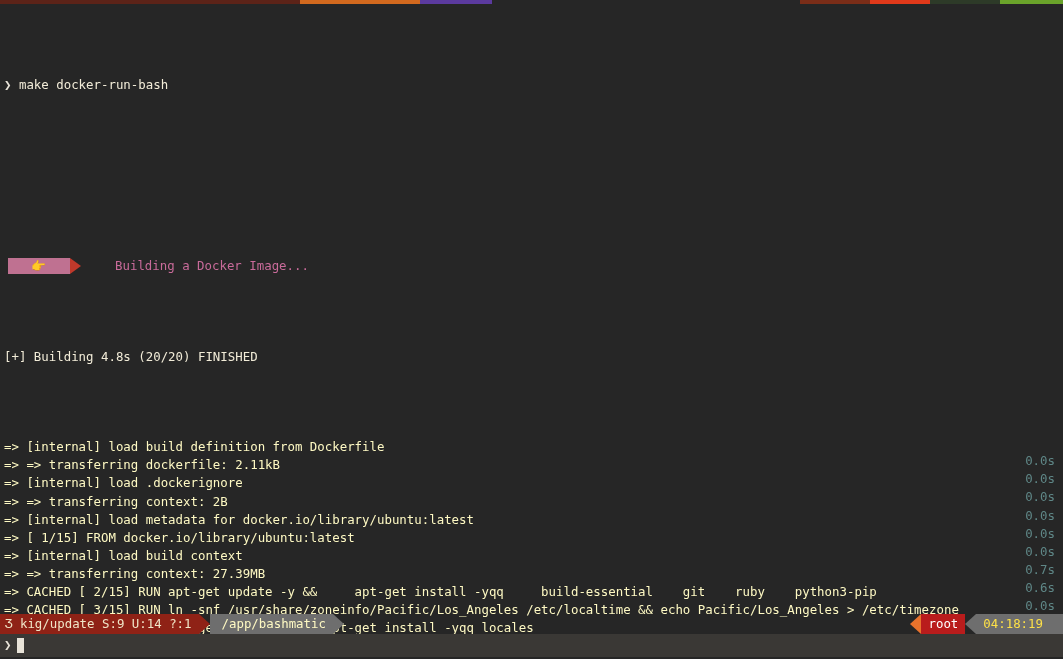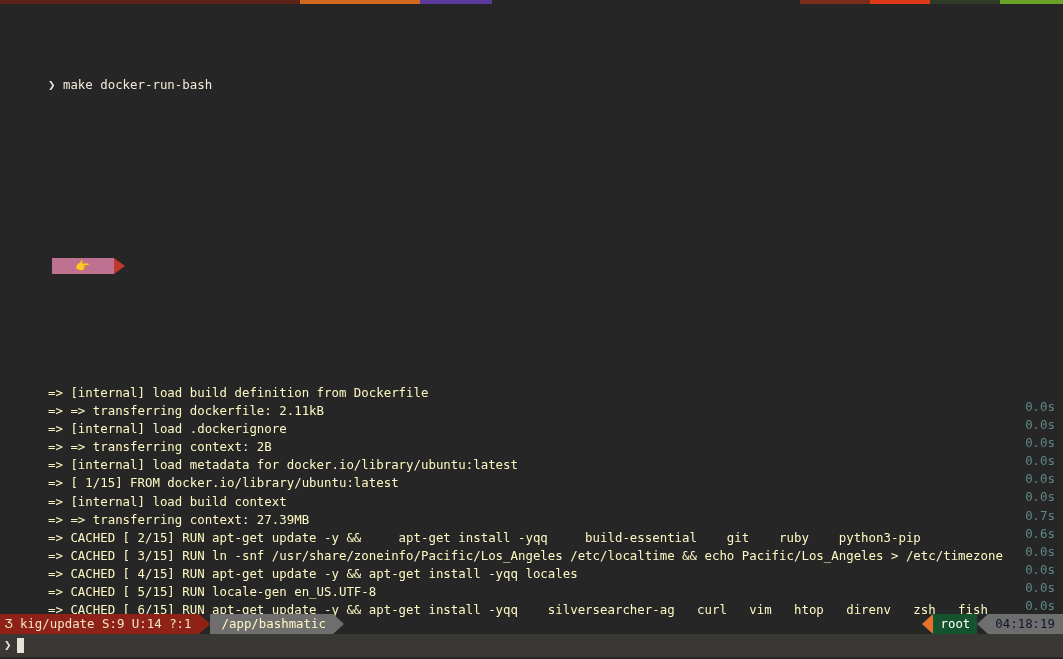--- a/index.html
+++ b/index.html
@@ -31,21 +31,21 @@
     top: 4px; left: 0;
     width: 1063px;
     height: 655px;
     background: #262626;
     font-size: 12.4px;
     line-height: 18.1px;
     color: #d8d4cc;
     white-space: pre;
   }
 
-  .row { height: 18.1px; position: relative; white-space: pre; margin-left: 44px; }
+  .row { height: 18.1px; position: relative; white-space: pre; }
 
   .pad { padding-left: 4px; }
 
   
   .c-white   { color: #e8e3d8; }
   .c-cream   { color: #f2ecd8; }
   .c-teal    { color: #fef9c3; }
   .c-pink    { color: #c96b9a; }
 
   
@@ -85,22 +85,22 @@
     font-size: 12.4px;
   }
   .pseg {
     display: flex; align-items: center;
     padding: 0 7px;
     height: 20px;
     white-space: pre;
   }
   .pseg-git   { background: #8f2216; color: #f0e6c8; padding-left: 5px; }
   .pseg-path  { background: #6e6e6e; color: #fef9c3; padding-left: 12px; }
-  .pseg-root  { background: #14532d; color: #ffffff; }
-  .pseg-time  { background: #6e6e6e; color: #0f172a; padding-right: 8px; }
+  .pseg-root  { background: #b91c1c; color: #ffffff; }
+  .pseg-time  { background: #6e6e6e; color: #fde047; padding-right: 20px; }
 
   .sep {
     width: 0; height: 0;
     border-top: 10px solid transparent;
     border-bottom: 10px solid transparent;
   }
   .sep-git-path  { border-left: 11px solid #8f2216; }
   .sep-path-bg   { border-left: 11px solid #6e6e6e; }
   .sep-left-root { border-right: 11px solid #e8722c; }
   .sep-root-time { border-right: 11px solid #6e6e6e; }
@@ -155,23 +155,25 @@
   
   <div class="row pad"><span class="c-white">❯</span><span class="c-cream"> <span>make docker-run-bash</span></span></div>
 
   
   <div class="row"></div>
 
   
   <div class="row banner">
     <div class="chip"><span>👉</span></div>
     <div class="chip-arrow"></div>
-  </div>
-
-  
+    <div class="banner-text c-pink">Building a Docker Image...</div>
+  </div>
+
+  
+  <div class="row pad c-cream">[+] Building 4.8s (20/20) FINISHED</div>
 
   
   <div id="steps"><div class="row pad"><span class="c-teal">=&gt; [internal] load build definition from Dockerfile</span><span class="dur">0.0s</span></div><div class="row pad"><span class="c-teal">=&gt; =&gt; transferring dockerfile: 2.11kB</span><span class="dur">0.0s</span></div><div class="row pad"><span class="c-teal">=&gt; [internal] load .dockerignore</span><span class="dur">0.0s</span></div><div class="row pad"><span class="c-teal">=&gt; =&gt; transferring context: 2B</span><span class="dur">0.0s</span></div><div class="row pad"><span class="c-teal">=&gt; [internal] load metadata for docker.io/library/ubuntu:latest</span><span class="dur">0.0s</span></div><div class="row pad"><span class="c-teal">=&gt; [ 1/15] FROM docker.io/library/ubuntu:latest</span><span class="dur">0.0s</span></div><div class="row pad"><span class="c-teal">=&gt; [internal] load build context</span><span class="dur">0.7s</span></div><div class="row pad"><span class="c-teal">=&gt; =&gt; transferring context: 27.39MB</span><span class="dur">0.6s</span></div><div class="row pad"><span class="c-teal">=&gt; CACHED [ 2/15] RUN apt-get update -y &amp;&amp;     apt-get install -yqq     build-essential    git    ruby    python3-pip</span><span class="dur">0.0s</span></div><div class="row pad"><span class="c-teal">=&gt; CACHED [ 3/15] RUN ln -snf /usr/share/zoneinfo/Pacific/Los_Angeles /etc/localtime &amp;&amp; echo Pacific/Los_Angeles &gt; /etc/timezone</span><span class="dur">0.0s</span></div><div class="row pad"><span class="c-teal">=&gt; CACHED [ 4/15] RUN apt-get update -y &amp;&amp; apt-get install -yqq locales</span><span class="dur">0.0s</span></div><div class="row pad"><span class="c-teal">=&gt; CACHED [ 5/15] RUN locale-gen en_US.UTF-8</span><span class="dur">0.0s</span></div><div class="row pad"><span class="c-teal">=&gt; CACHED [ 6/15] RUN apt-get update -y &amp;&amp; apt-get install -yqq    silversearcher-ag   curl   vim   htop   direnv   zsh   fish</span><span class="dur">0.0s</span></div></div>
 
   
   
 
   
   
 

